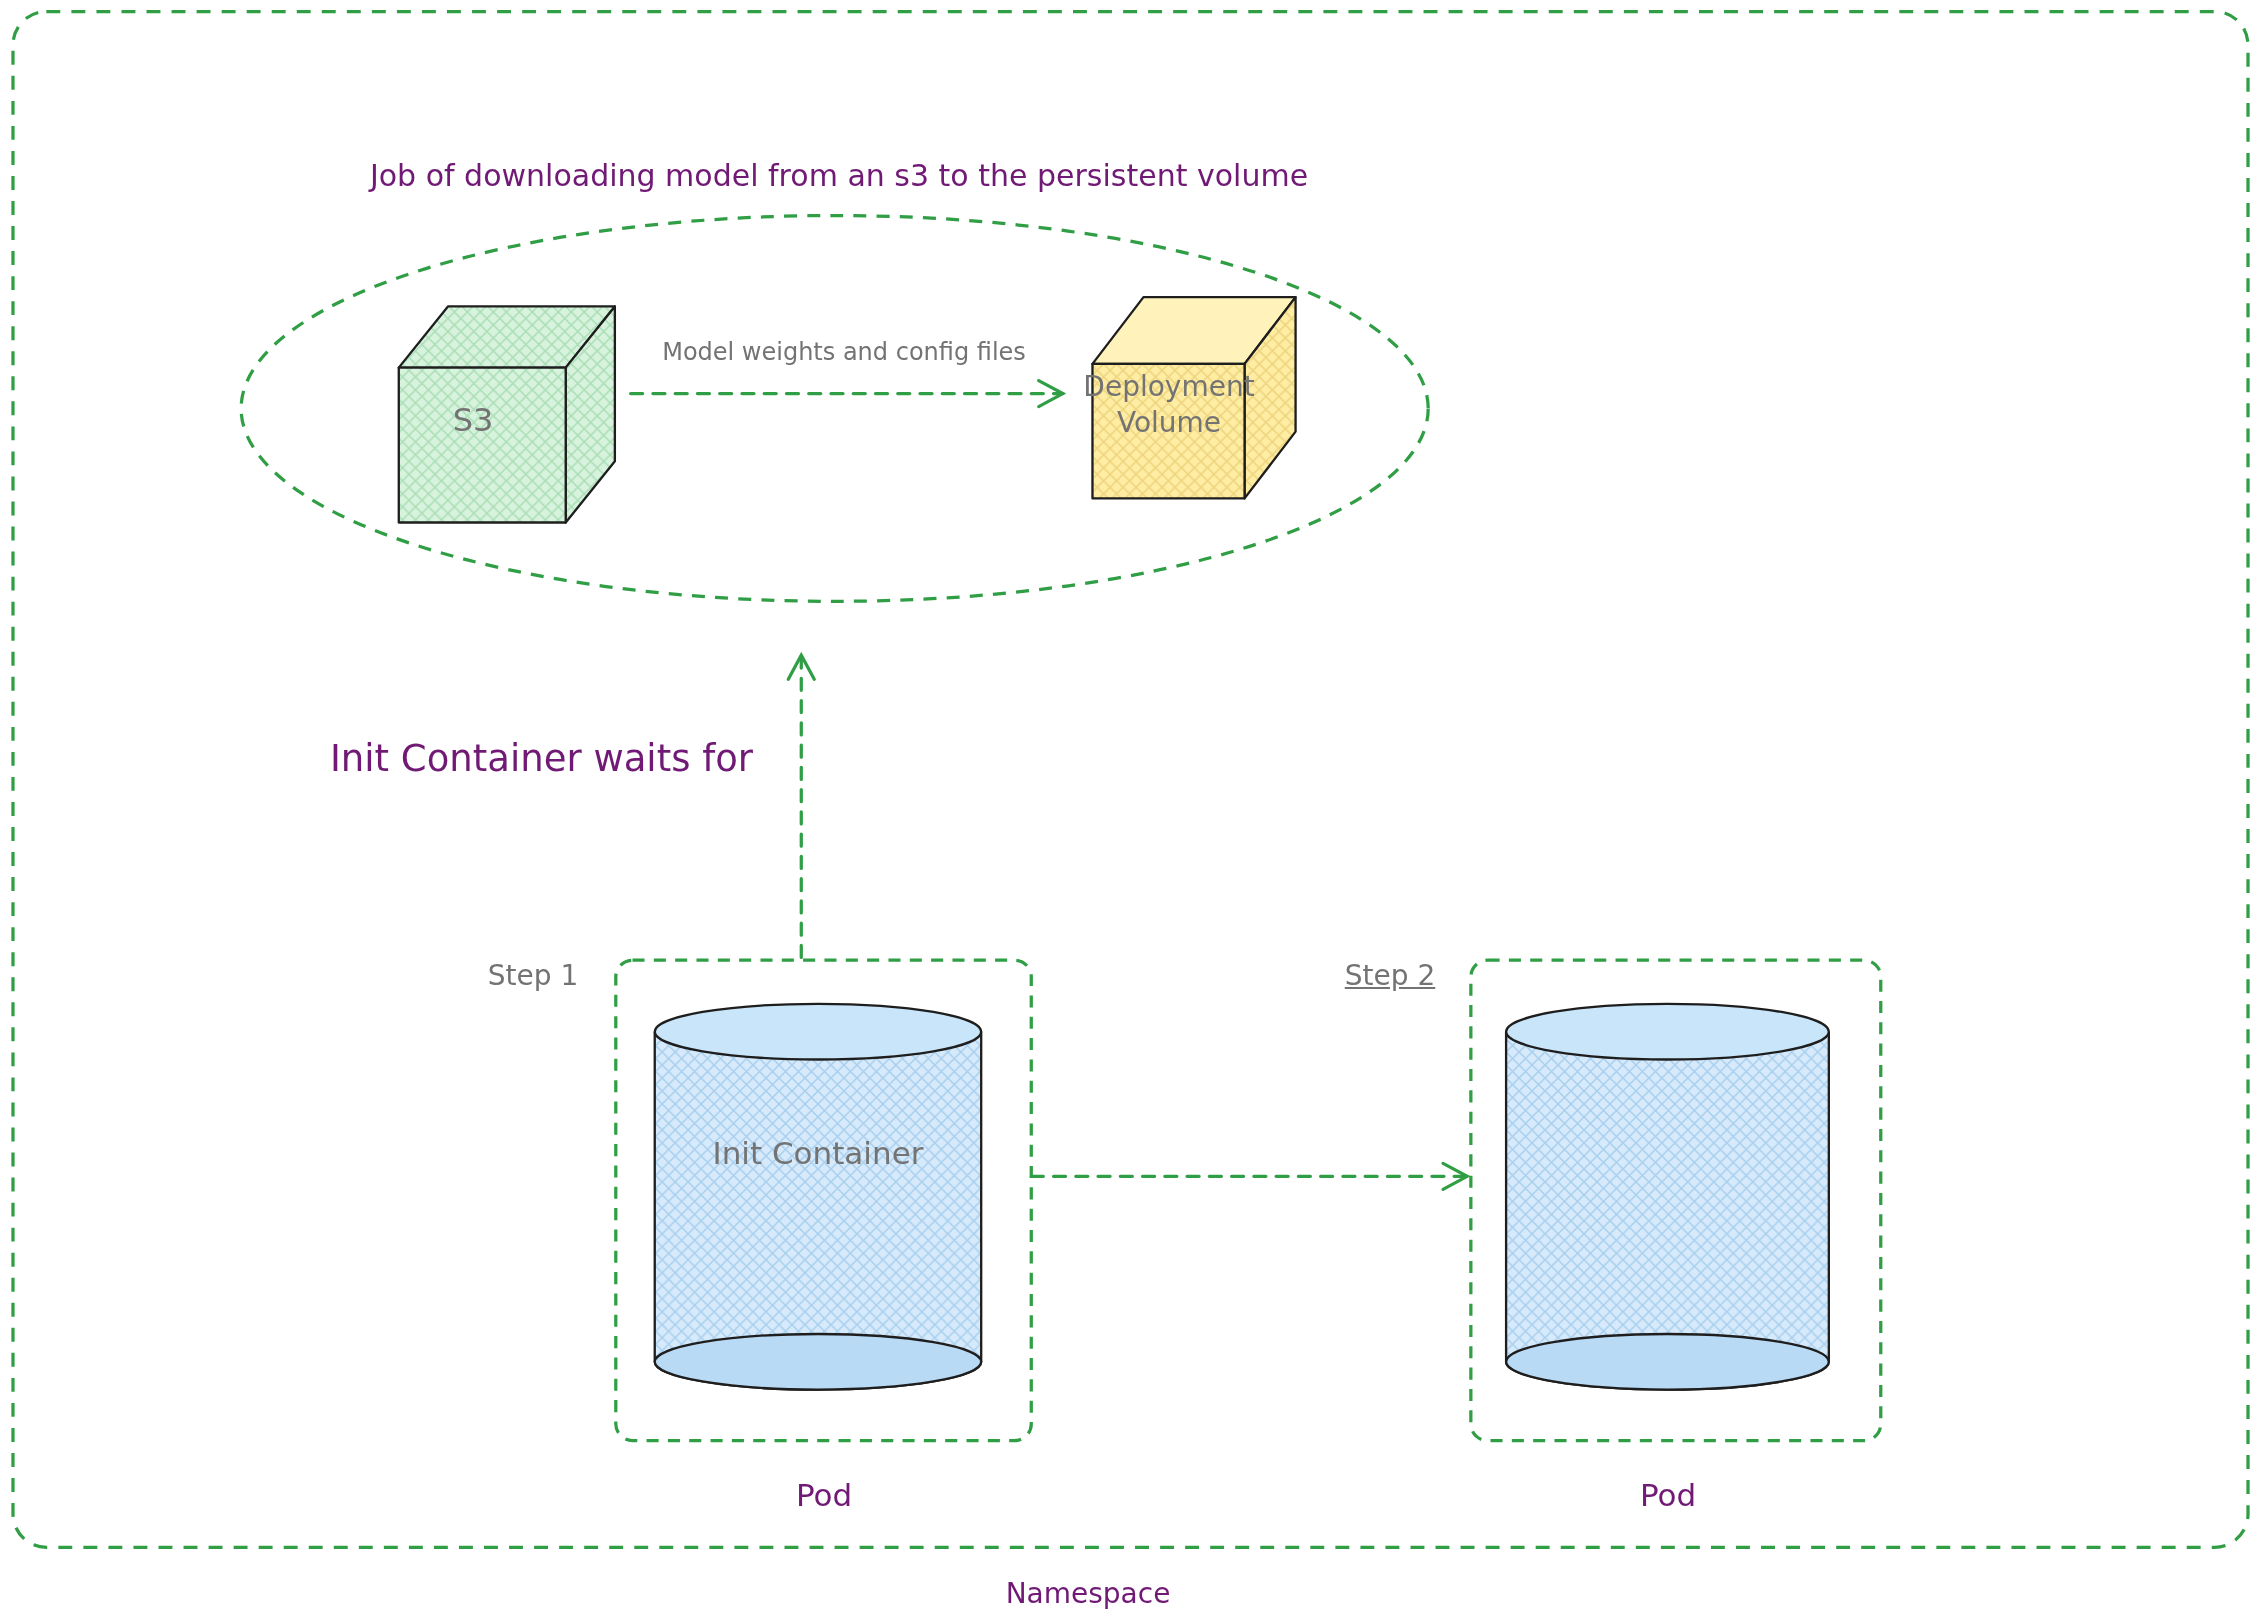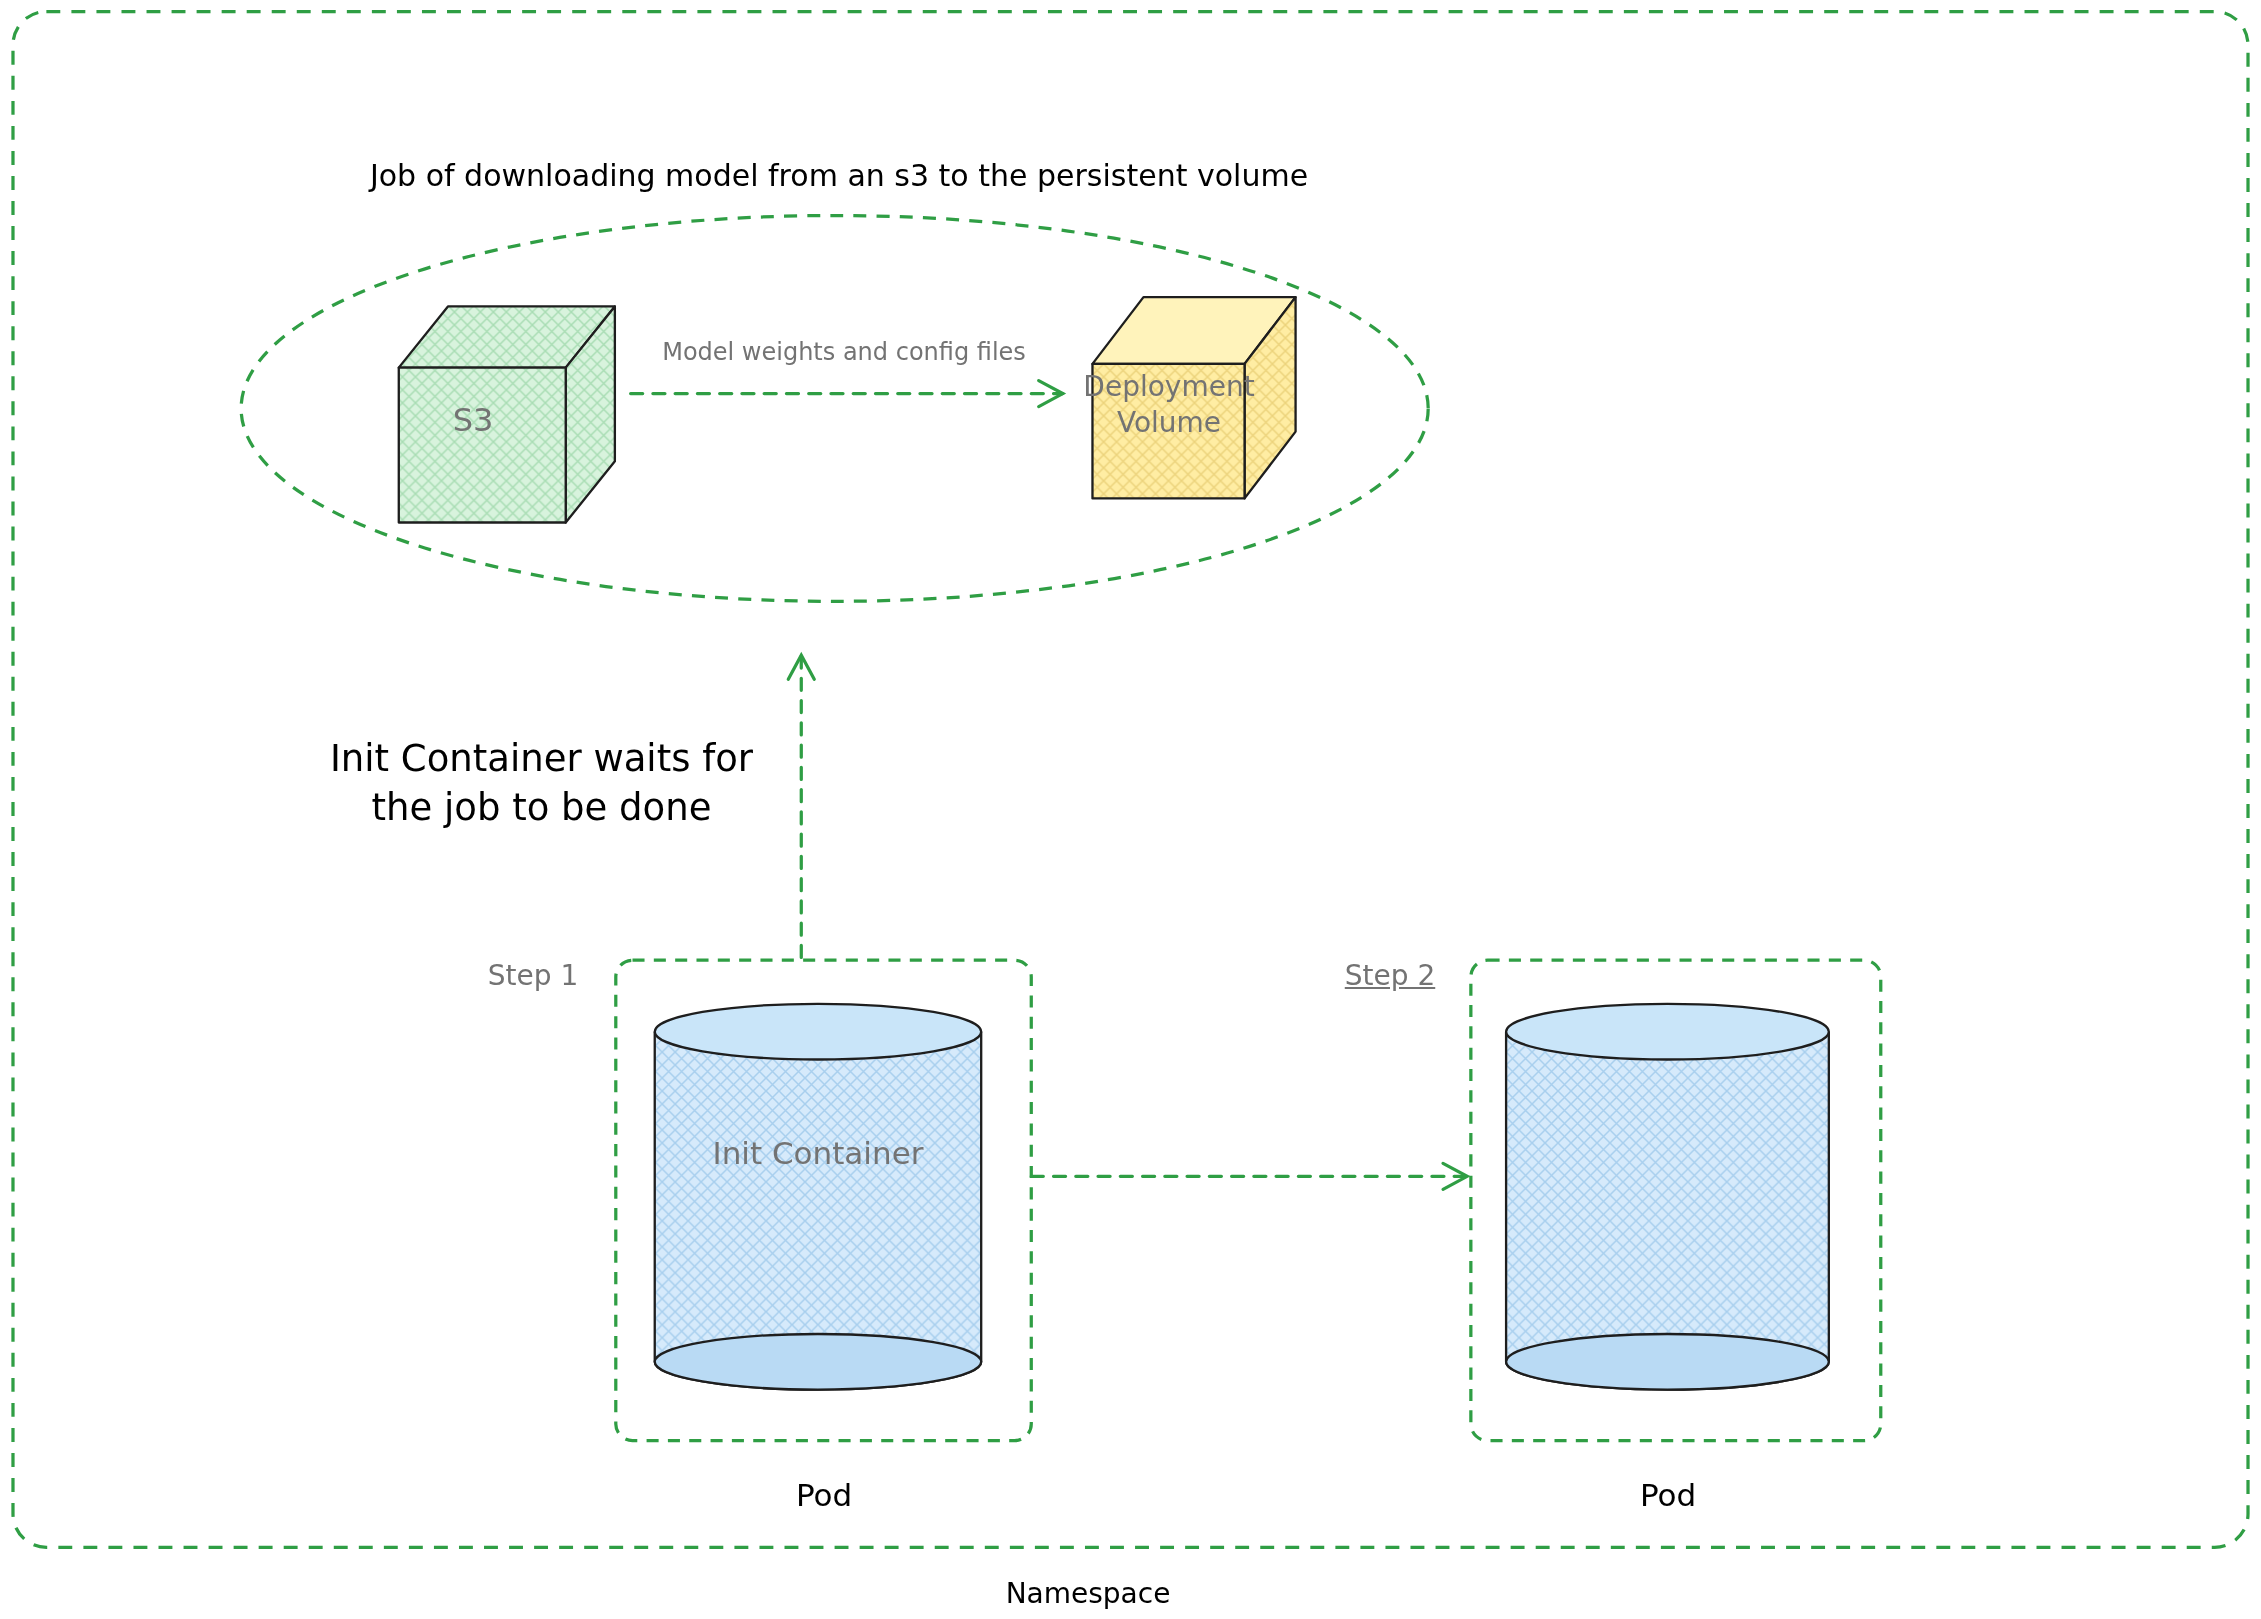--- a/index.html
+++ b/index.html
@@ -12,21 +12,21 @@
     overflow: hidden;
   }
   .canvas svg { position: absolute; left: 0; top: 0; }
   .label {
     position: absolute;
     text-align: center;
     white-space: nowrap;
     line-height: 1.35;
   }
   .label .line { display: block; white-space: nowrap; }
-  .green-text { color: #000000; }
+  .green-text { color: #701a75; }
   .dark-text  { color: #737373; }
 
   .job-title        { left: 278px;  top: 156px;  width: 1122px; font-size: 30px; }
   .arrow-label      { left: 612px;  top: 336px;  width: 464px;  font-size: 24px; }
   .s3-label         { left: 422px;  top: 399px;  width: 102px;  font-size: 32px; }
   .pv-label         { left: 1076px; top: 369px;  width: 186px;  font-size: 28px; line-height: 1.3; }
   .wait-note        { left: 263px;  top: 735px;  width: 557px;  font-size: 37px; line-height: 1.32; }
   .step1-label      { left: 468px;  top: 957px; width: 130px;  font-size: 28px; }
   .step2-label      { left: 1325px; top: 957px; width: 130px;  font-size: 28px; text-decoration: underline; }
   .init-ctr-label   { left: 679px;  top: 1133px; width: 278px;  font-size: 31px; }
@@ -110,21 +110,20 @@
 
   <div class="label s3-label dark-text">S3</div>
 
   <div class="label pv-label dark-text">
     <span class="line">Deployment</span>
     <span class="line">Volume</span>
   </div>
 
   <div class="label wait-note green-text">
     <span class="line">Init Container waits for</span>
-    <span class="line">the job to be done</span>
   </div>
 
   <div class="label step1-label dark-text">Step 1</div>
 
   <div class="label step2-label dark-text">Step 2</div>
 
   <div class="label init-ctr-label dark-text">Init Container</div>
 
 
   <div class="label pod1-label green-text">Pod</div>

